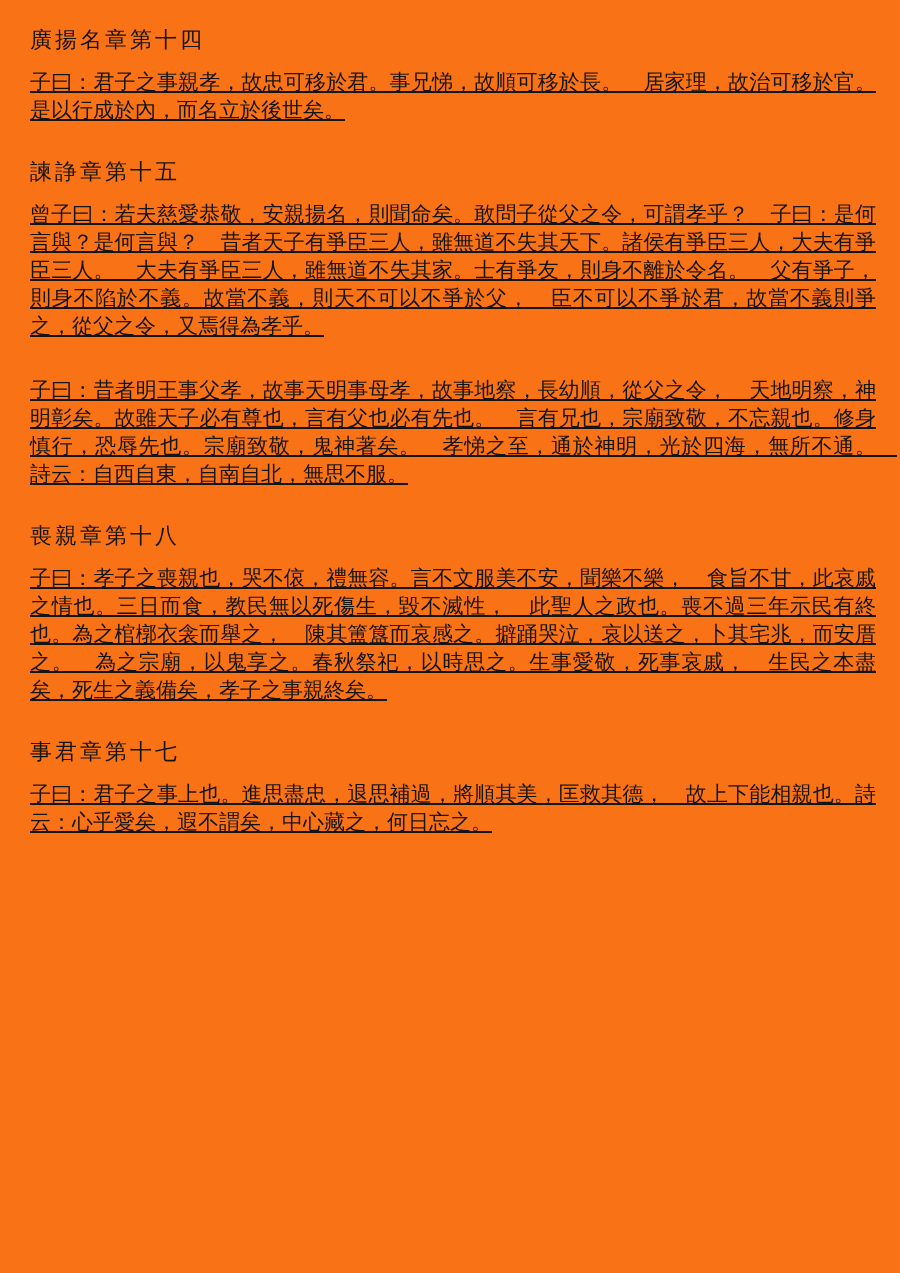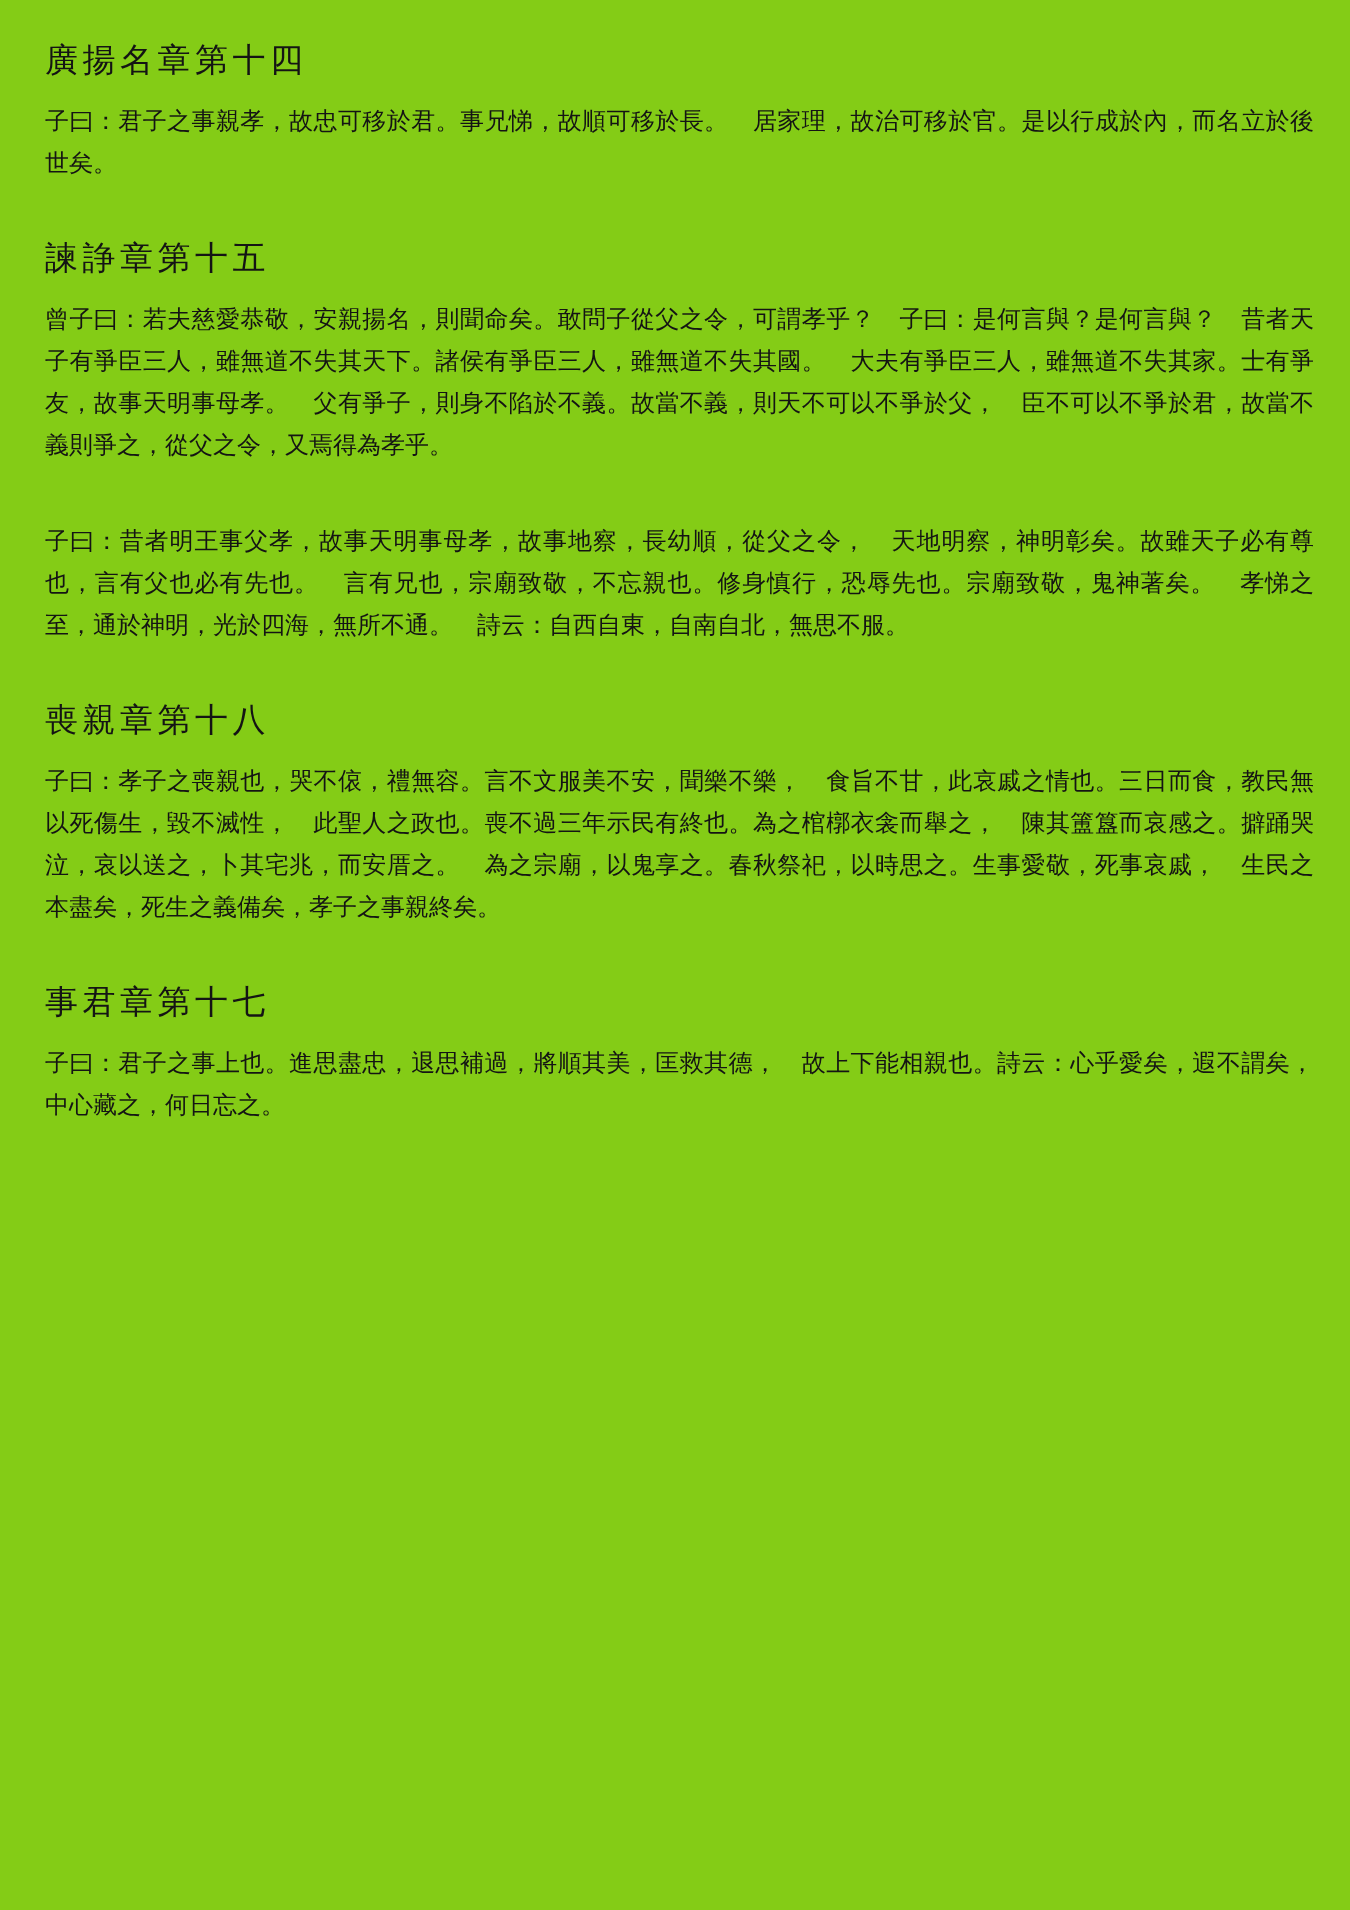--- a/index.html
+++ b/index.html
@@ -12,55 +12,56 @@
     height: 1273px;
     overflow: hidden;
   }
   .page {
     box-sizing: border-box;
     width: 900px;
     min-height: 1273px;
     padding: 28px 24px 0 30px;
     font-family: "Liberation Serif", "DejaVu Serif", serif;
     color: #141414;
-    background: #84cc16;
+    background: #f97316;
   }
   .section {
     margin: 0 0 36px 0;
   }
   .chapter-title {
     font-size: 22px;
     font-weight: normal;
     line-height: 24px;
     letter-spacing: 3px;
     margin: 0 0 16px 0;
   }
   .chapter-paragraph {
-    font-size: 16px;
+    font-size: 21px;
     line-height: 28px;
     margin: 0;
     text-align: justify;
     text-justify: inter-ideograph;
     word-break: break-all;
     overflow-wrap: break-word;
+    text-decoration: underline;
   }
 </style>
 </head>
 <body>
 
 <div class="page">
 
   <div class="section">
     <h2 class="chapter-title">廣揚名章第十四</h2>
     <p class="chapter-paragraph">子曰：君子之事親孝，故忠可移於君。事兄悌，故順可移於長。　居家理，故治可移於官。是以行成於內，而名立於後世矣。</p>
   </div>
 
   <div class="section">
     <h2 class="chapter-title">諫諍章第十五</h2>
-    <p class="chapter-paragraph">曾子曰：若夫慈愛恭敬，安親揚名，則聞命矣。敢問子從父之令，可謂孝乎？　子曰：是何言與？是何言與？　昔者天子有爭臣三人，雖無道不失其天下。諸侯有爭臣三人，雖無道不失其國。　大夫有爭臣三人，雖無道不失其家。士有爭友，故事天明事母孝。　父有爭子，則身不陷於不義。故當不義，則天不可以不爭於父，　臣不可以不爭於君，故當不義則爭之，從父之令，又焉得為孝乎。</p>
+    <p class="chapter-paragraph">曾子曰：若夫慈愛恭敬，安親揚名，則聞命矣。敢問子從父之令，可謂孝乎？　子曰：是何言與？是何言與？　昔者天子有爭臣三人，雖無道不失其天下。諸侯有爭臣三人，大夫有爭臣三人。　大夫有爭臣三人，雖無道不失其家。士有爭友，則身不離於令名。　父有爭子，則身不陷於不義。故當不義，則天不可以不爭於父，　臣不可以不爭於君，故當不義則爭之，從父之令，又焉得為孝乎。</p>
   </div>
 
   <div class="section">
     <p class="chapter-paragraph">子曰：昔者明王事父孝，故事天明事母孝，故事地察，長幼順，從父之令，　天地明察，神明彰矣。故雖天子必有尊也，言有父也必有先也。　言有兄也，宗廟致敬，不忘親也。修身慎行，恐辱先也。宗廟致敬，鬼神著矣。　孝悌之至，通於神明，光於四海，無所不通。　詩云：自西自東，自南自北，無思不服。</p>
   </div>
 
   <div class="section">
     <h2 class="chapter-title">喪親章第十八</h2>
     <p class="chapter-paragraph">子曰：孝子之喪親也，哭不偯，禮無容。言不文服美不安，聞樂不樂，　食旨不甘，此哀戚之情也。三日而食，教民無以死傷生，毀不滅性，　此聖人之政也。喪不過三年示民有終也。為之棺槨衣衾而舉之，　陳其簠簋而哀感之。擗踊哭泣，哀以送之，卜其宅兆，而安厝之。　為之宗廟，以鬼享之。春秋祭祀，以時思之。生事愛敬，死事哀戚，　生民之本盡矣，死生之義備矣，孝子之事親終矣。</p>
   </div>

